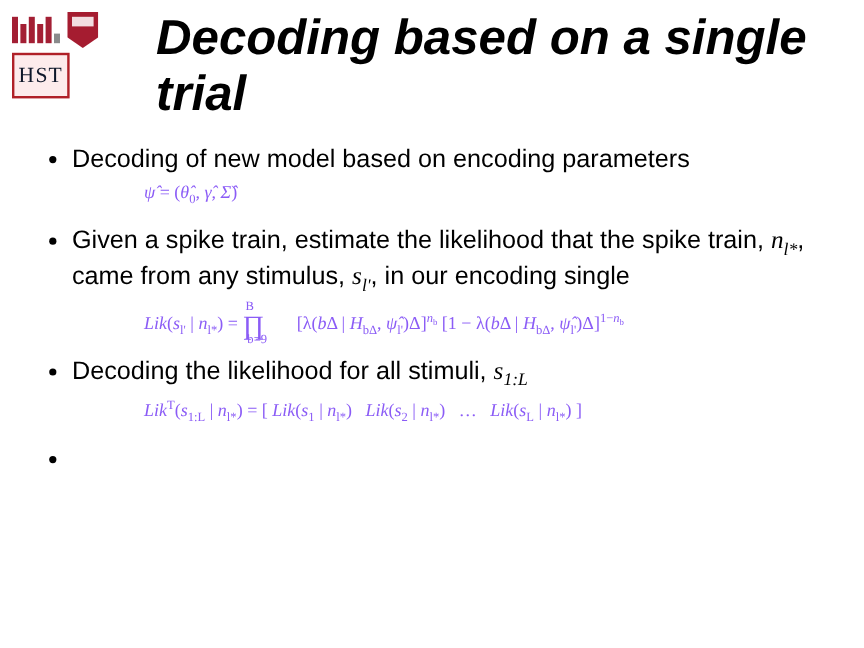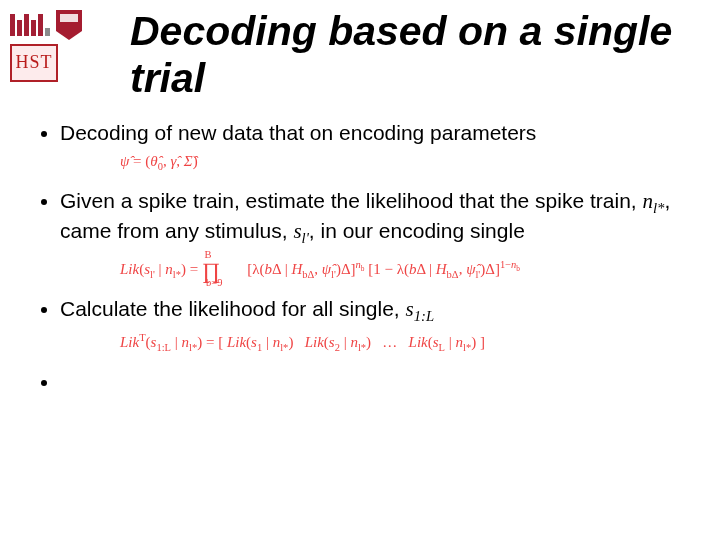--- a/index.html
+++ b/index.html
@@ -60,21 +60,21 @@
   }
   .hst-box {
     width: 44px; height: 34px;
     border: 2px solid #b02028;
     background: #fdebec;
     display: flex;
     align-items: center;
     justify-content: center;
     font-family: "Times New Roman", serif;
     font-size: 18px;
-    color: #b91c1c;
+    color: #0f172a;
     letter-spacing: 1px;
   }
   .hst-box .hst-h { position: relative; top: -1px; }
   .title {
     font-size: 41px;
     text-align: left;
     margin: 0 0 18px 100px;
     line-height: 1.15;
     font-family: Arial, Helvetica, sans-serif;
     font-style: italic;
@@ -85,21 +85,21 @@
     margin: 0;
   }
   ul.bullets > li {
     font-size: 21px;
     line-height: 1.22;
     margin-bottom: 6px;
   }
   .eq {
     font-family: "Times New Roman", serif;
     font-size: 15px;
-    color: #ef4444;
+    color: #8b5cf6;
     margin: 6px 0 14px 60px;
   }
   .eq.center {
     text-align: center;
     margin-left: 0;
   }
   .ital { font-style: italic; font-family: "Times New Roman", serif; }
   sub { font-size: 0.7em; }
   sup { font-size: 0.7em; }
   .block { margin-bottom: 10px; }
@@ -124,38 +124,38 @@
     <div class="hst-box">
       <span class="hst-h">HST</span>
     </div>
   </div>
 
   <h1 class="title">Decoding based on a single trial</h1>
 
   <ul class="bullets">
 
     <li class="block">
-      <span>Decoding of new data that on encoding parameters</span>
+      <span>Decoding of new model based on encoding parameters</span>
       <div class="eq">
         <span class="ital">ψ̂</span> = (<span class="ital">θ̂</span><sub>0</sub>, <span class="ital">γ̂</span>, <span class="ital">Σ̂</span>)
       </div>
     </li>
 
     <li class="block">
       <span> Given a spike train, estimate the likelihood that the spike train, </span><span class="ital"><span>n</span><sub>l*</sub></span><span>, came from any stimulus, </span><span class="ital"><span>s</span><sub>l'</sub></span><span>, in our encoding single</span>
       <div class="eq">
         <span class="ital">Lik</span>(<span class="ital">s</span><sub>l'</sub> | <span class="ital">n</span><sub>l*</sub>) =
         <span style="font-size:22px;position:relative;top:4px">∏</span><sub style="position:relative;left:-14px;top:8px">b=9</sub><sup style="position:relative;left:-32px;top:-10px">B</sup>
         [λ(<span class="ital">b</span>Δ | <span class="ital">H</span><sub>bΔ</sub>, <span class="ital">ψ̂</span><sub>l'</sub>)Δ]<sup><span class="ital">n</span><sub>b</sub></sup>
         [1 − λ(<span class="ital">b</span>Δ | <span class="ital">H</span><sub>bΔ</sub>, <span class="ital">ψ̂</span><sub>l'</sub>)Δ]<sup>1−<span class="ital">n</span><sub>b</sub></sup>
       </div>
     </li>
 
     <li class="block">
-      <span>Calculate the likelihood for all single, </span><span class="ital"><span>s</span><sub>1:L</sub></span>
+      <span>Decoding the likelihood for all stimuli, </span><span class="ital"><span>s</span><sub>1:L</sub></span>
       <div class="eq">
         <span class="ital">Lik</span><sup>T</sup>(<span class="ital">s</span><sub>1:L</sub> | <span class="ital">n</span><sub>l*</sub>) =
         [ <span class="ital">Lik</span>(<span class="ital">s</span><sub>1</sub> | <span class="ital">n</span><sub>l*</sub>) &nbsp;
           <span class="ital">Lik</span>(<span class="ital">s</span><sub>2</sub> | <span class="ital">n</span><sub>l*</sub>) &nbsp; … &nbsp;
           <span class="ital">Lik</span>(<span class="ital">s</span><sub>L</sub> | <span class="ital">n</span><sub>l*</sub>) ]
       </div>
     </li>
 
     <li class="block">
     </li>

